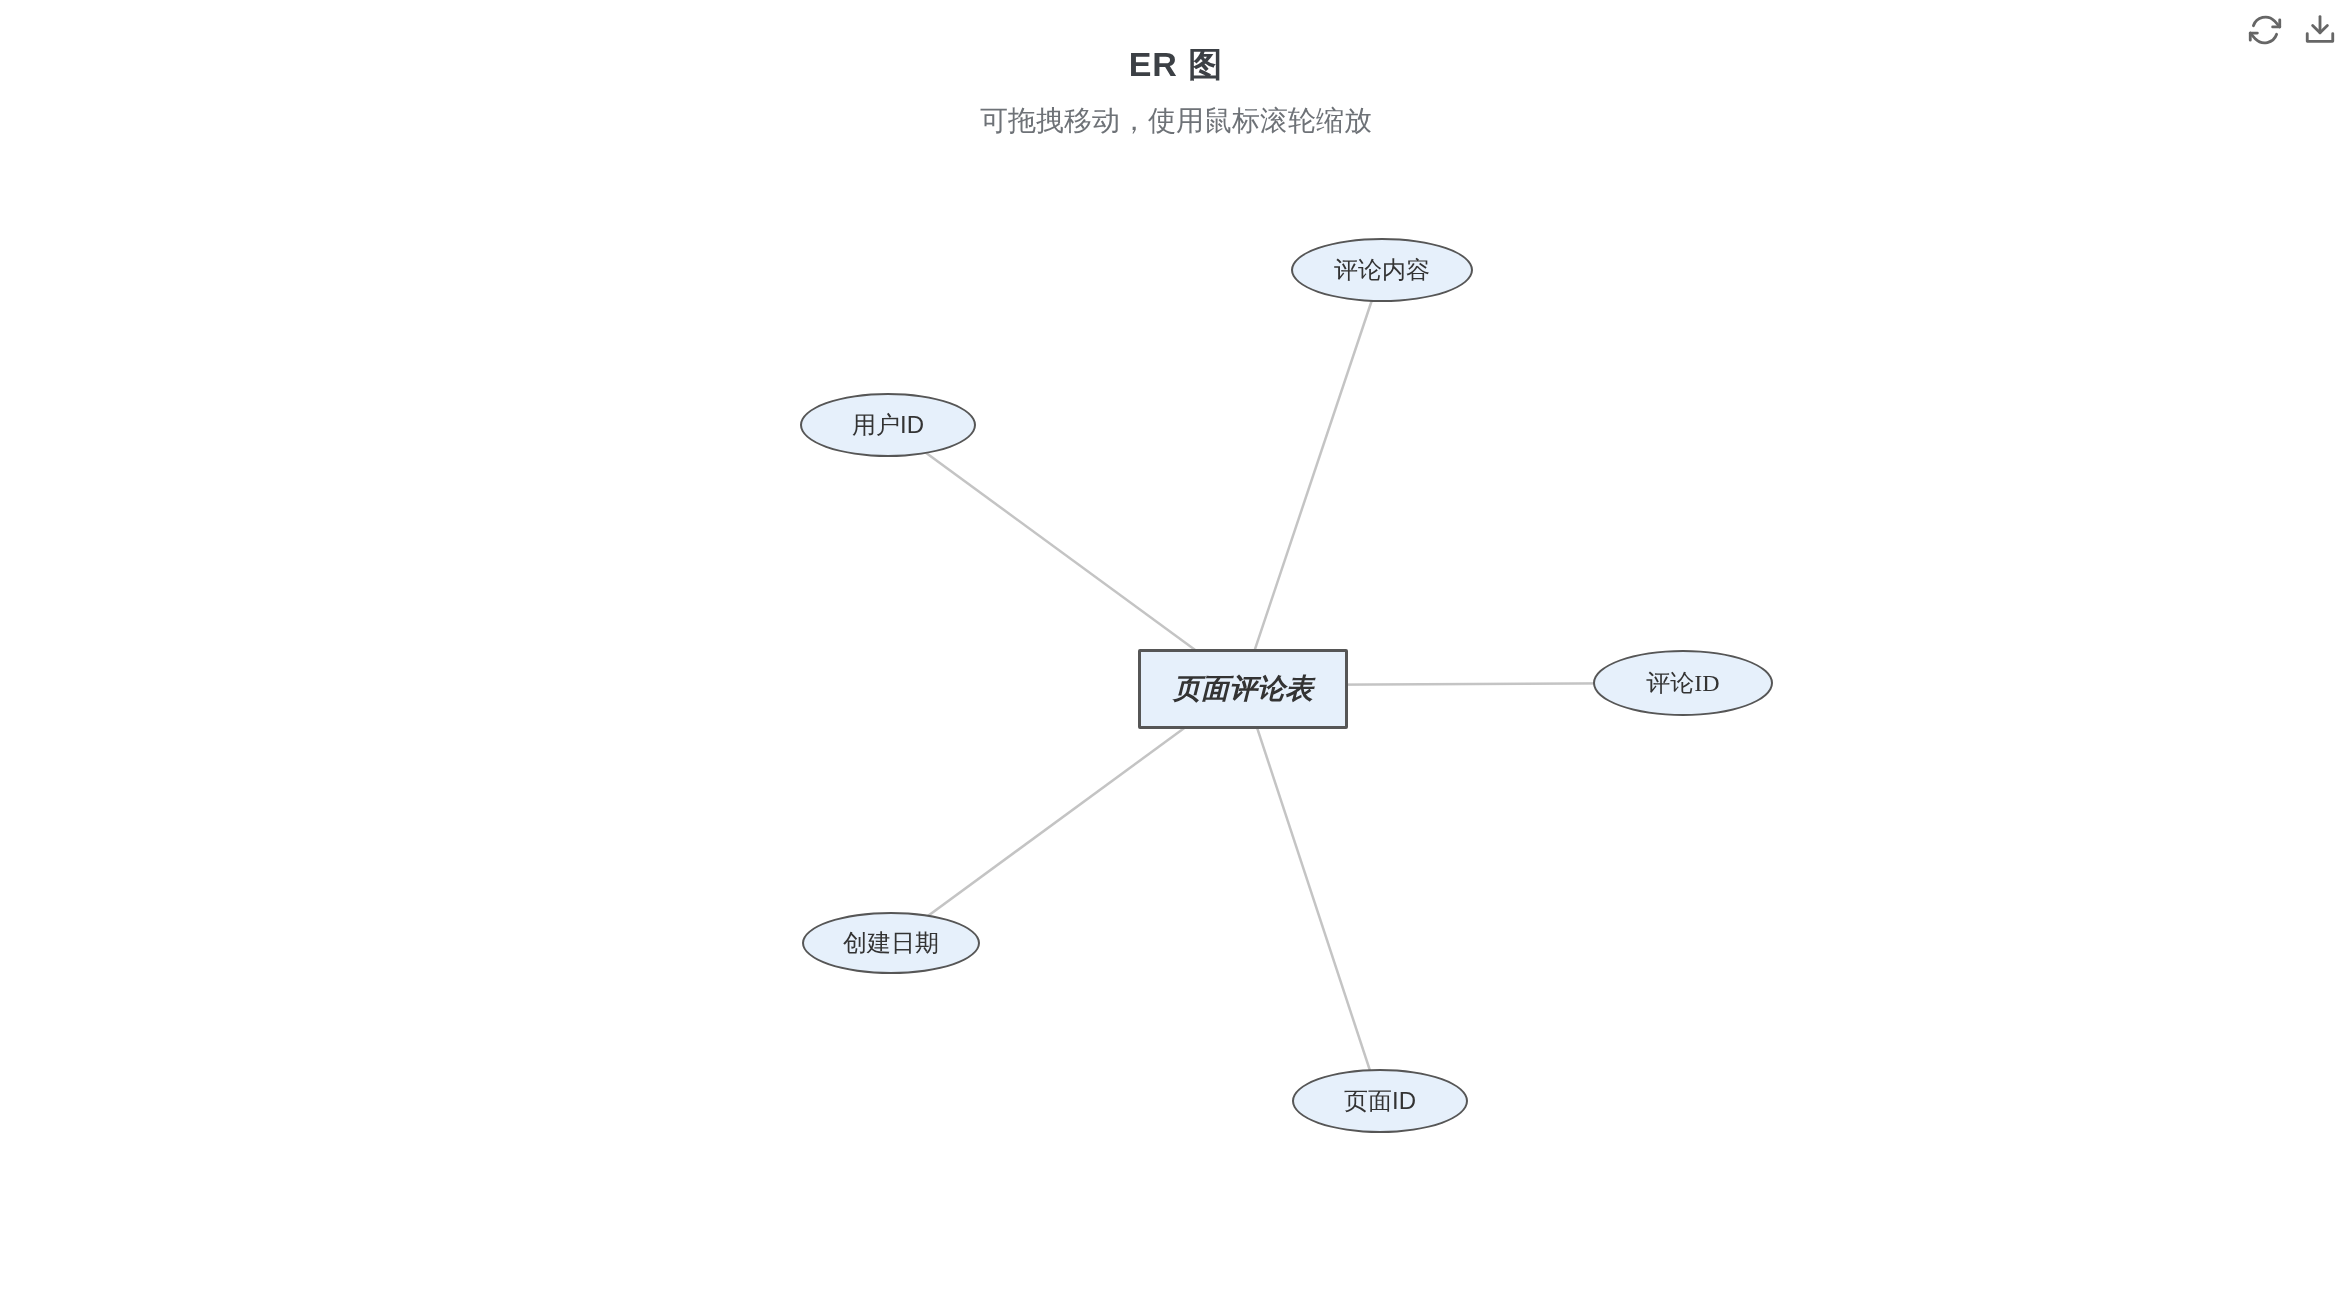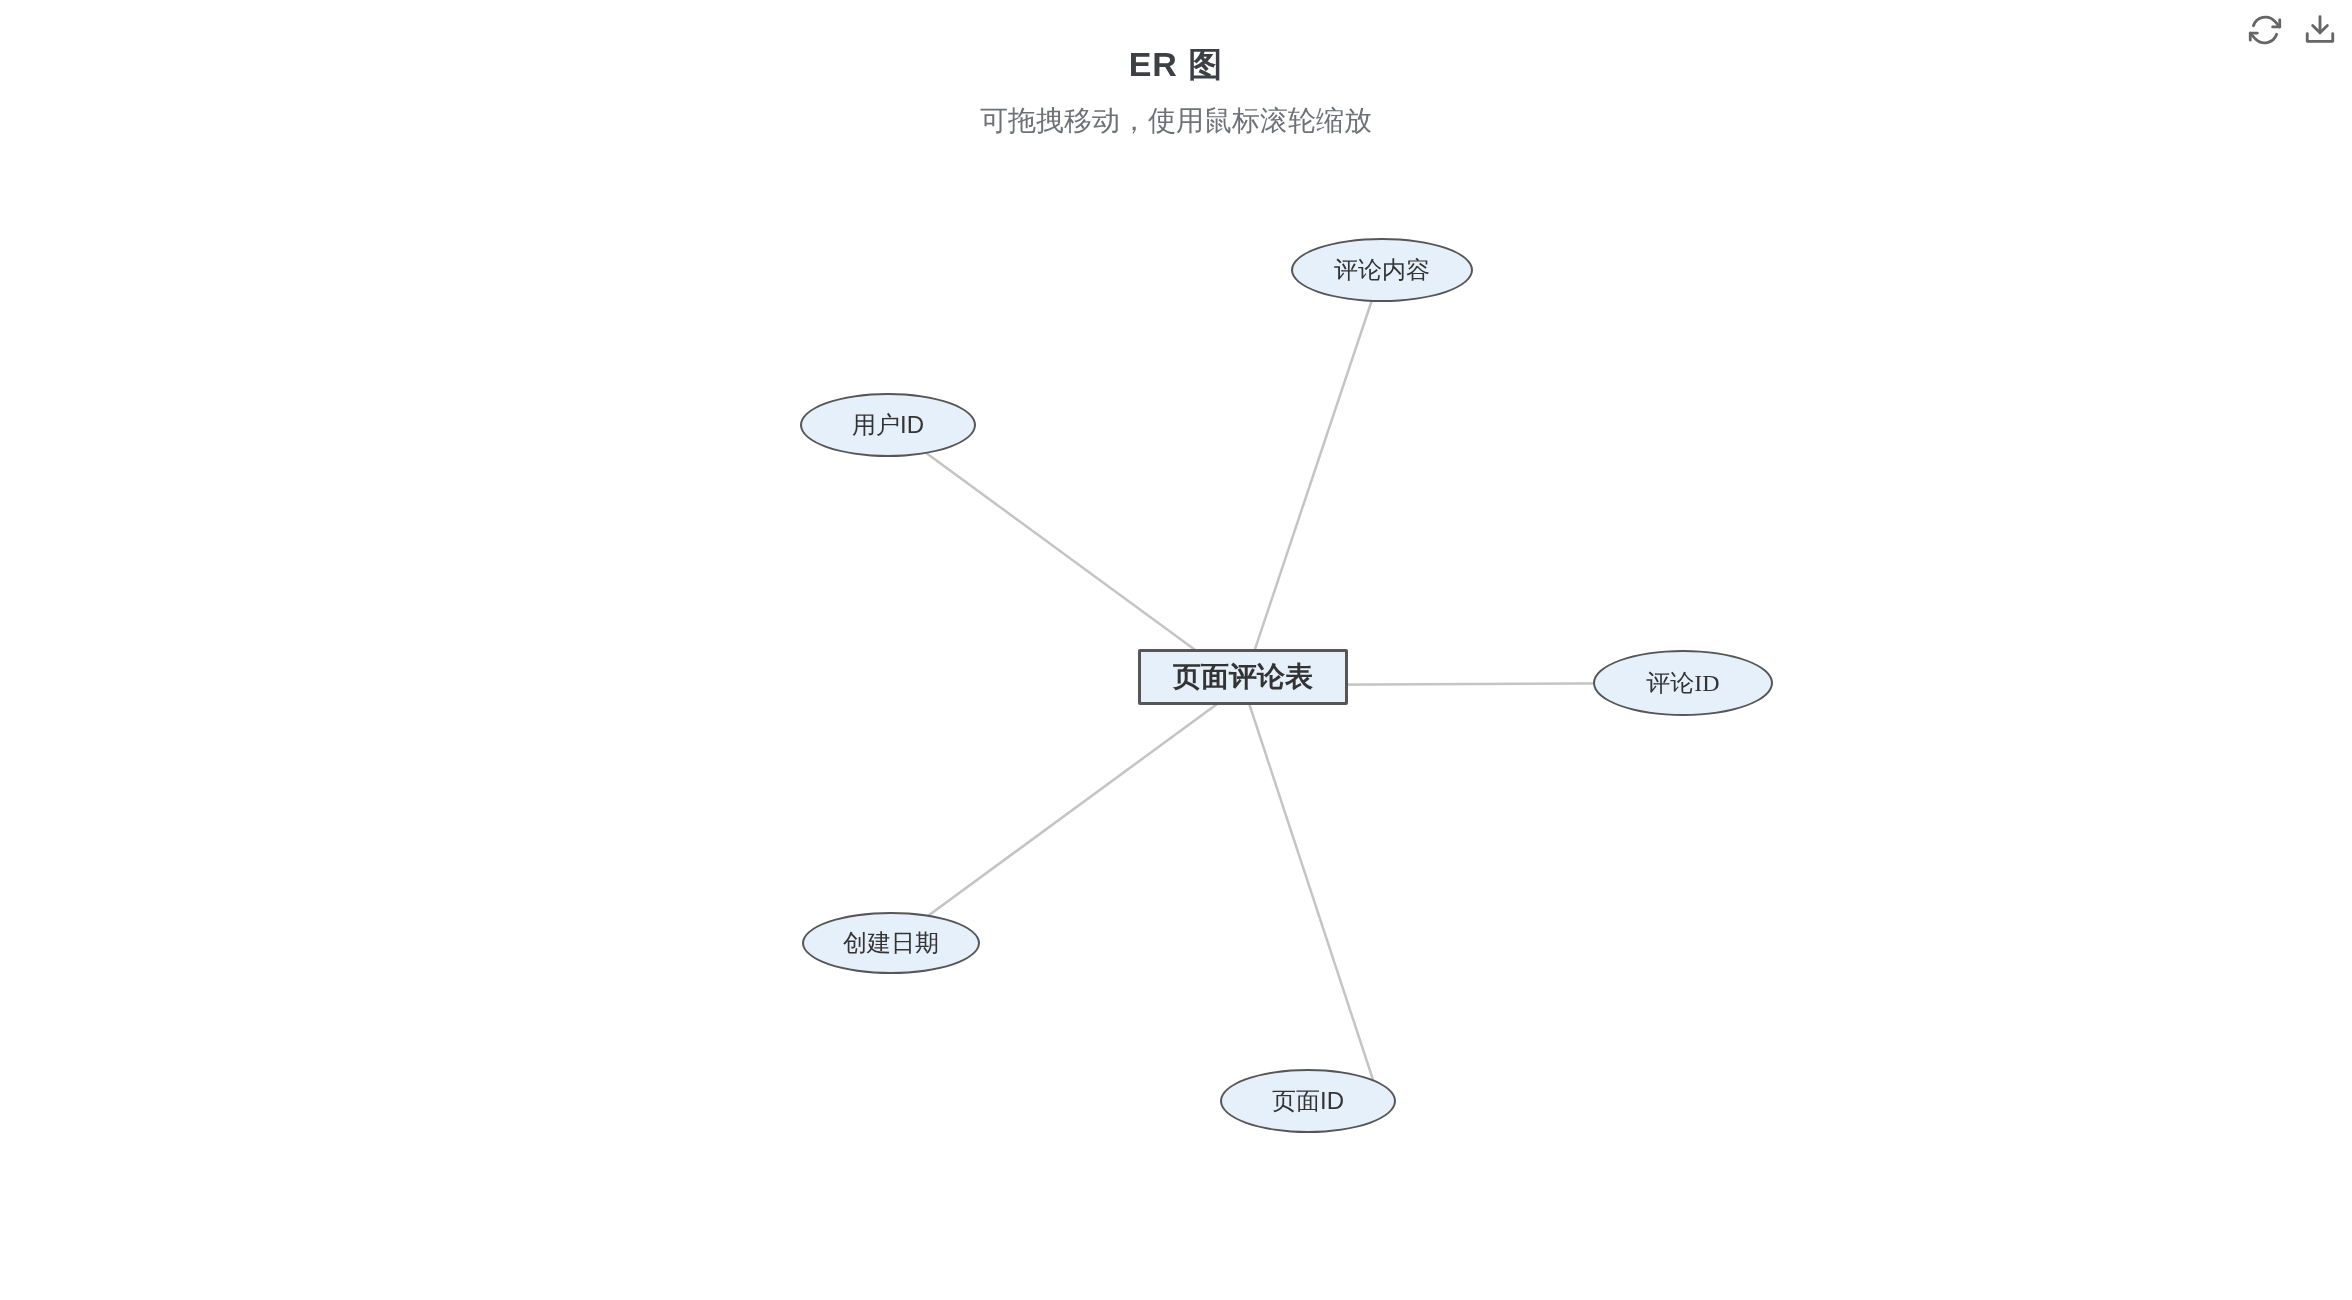--- a/index.html
+++ b/index.html
@@ -44,36 +44,36 @@
 <div class="stage">
 
   <svg id="edge-layer">
       <line x1="1243" y1="685" x2="1382" y2="270"></line>
       <line x1="1243" y1="685" x2="888" y2="425"></line>
       <line x1="1243" y1="685" x2="1683" y2="683"></line>
       <line x1="1243" y1="685" x2="891" y2="943"></line>
       <line x1="1243" y1="685" x2="1380" y2="1101"></line>
     </svg>
   <div id="node-layer">
-      <div class="node rect" style="left: 1138px; top: 649px; width: 210px; height: 56px;">
+      <div class="node rect" style="left: 1138px; top: 649px; width: 210px; height: 80px; font-style: italic;">
         <span>页面评论表</span>
       </div>
       <div class="node ellipse" style="left: 1291px; top: 238px; width: 182px; height: 64px; align-items: center;">
         <span>评论内容</span>
       </div>
       <div class="node ellipse" style="left: 800px; top: 393px; width: 176px; height: 64px;">
         <span>用户ID</span>
       </div>
       <div class="node ellipse" style="left: 1593px; top: 650px; width: 180px; height: 66px; font-family: Liberation Serif, serif;">
         <span>评论ID</span>
       </div>
       <div class="node ellipse" style="left: 802px; top: 912px; width: 178px; height: 62px;">
         <span>创建日期</span>
       </div>
-      <div class="node ellipse" style="left: 1220px; top: 1069px; width: 176px; height: 64px;">
+      <div class="node ellipse" style="left: 1292px; top: 1069px; width: 176px; height: 64px;">
         <span>页面ID</span>
       </div>
     </div>
 
   <div class="header">
     <h1>ER 图</h1>
     <p>可拖拽移动，使用鼠标滚轮缩放</p>
   </div>
 
   <div class="toolbar">

